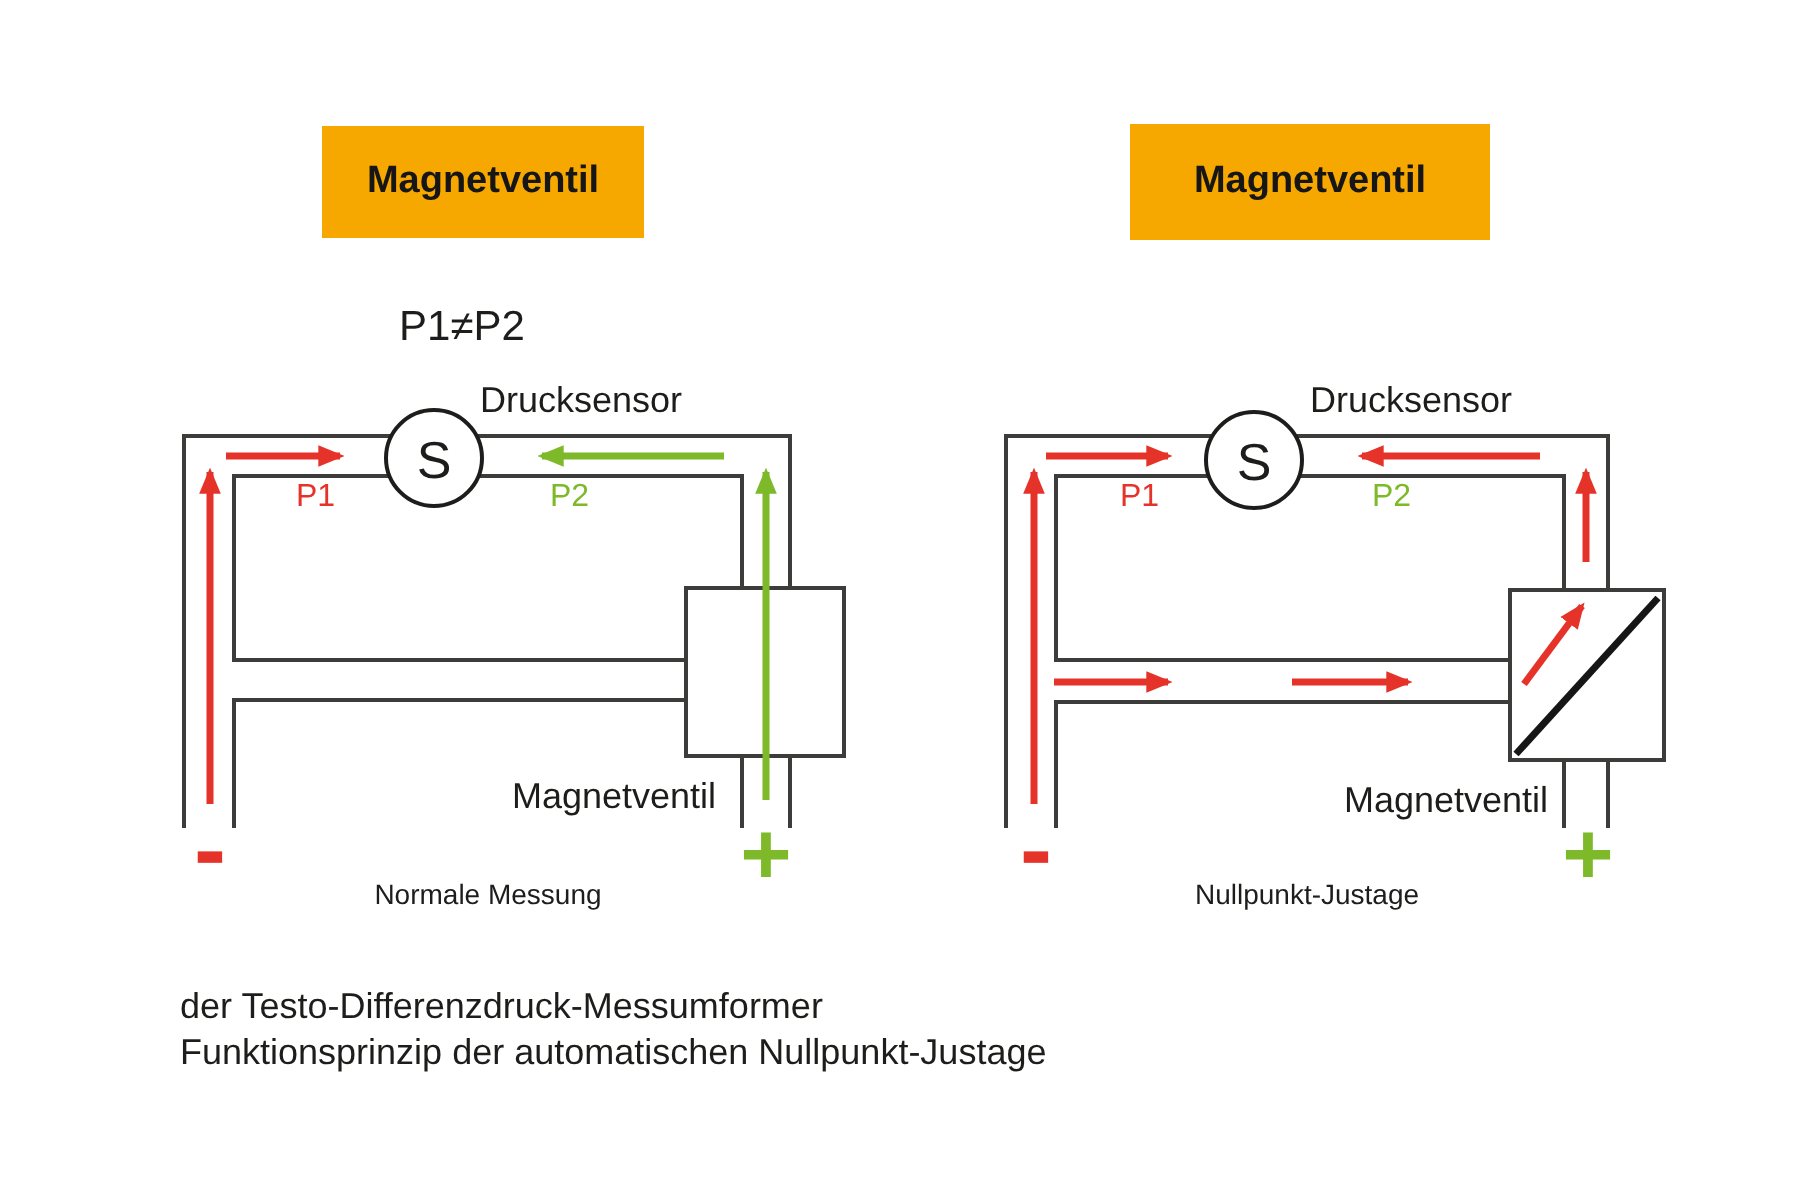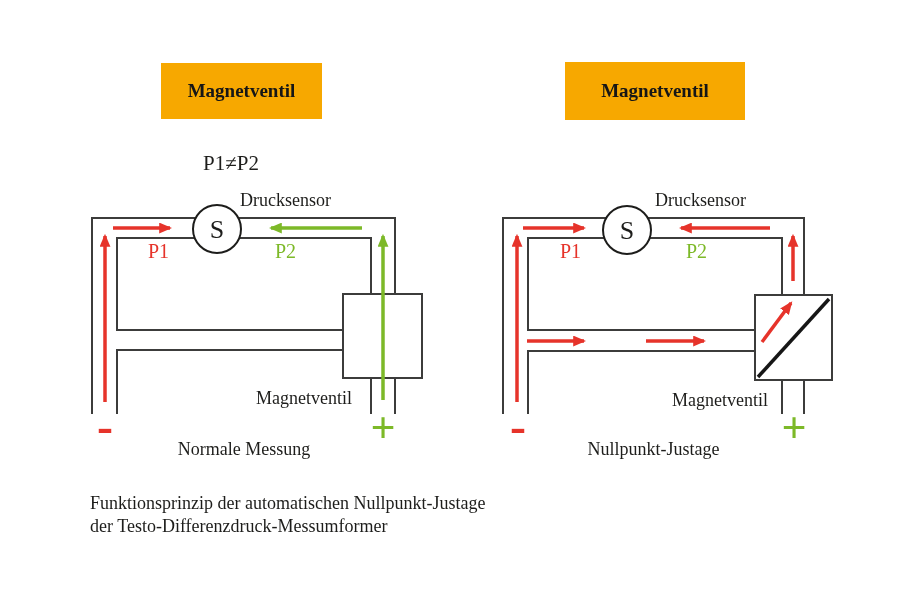--- a/index.html
+++ b/index.html
@@ -1,35 +1,35 @@
 <!DOCTYPE html>
 <html><head>
 <meta charset="utf-8">
 <style>
   html,body{margin:0;padding:0;background:#ffffff;}
   .stage{
     position:relative;width:900px;height:600px;background:#ffffff;overflow:hidden;
-    font-family:Liberation Serif, serif;color:#1d1d1b;
+    font-family:Liberation Sans, sans-serif;color:#1d1d1b;
   }
   .abs{position:absolute;}
   .svg-layer{position:absolute;left:0;top:0;}
   .header-box{
     background:#F7A800;text-align:center;font-weight:bold;font-size:19px;line-height:22px;
     color:#161616;display:flex;flex-direction:column;justify-content:center;
   }
   .equation{font-size:21px;line-height:1;text-align:center;white-space:nowrap;}
   .label{font-size:18px;line-height:1.1;white-space:nowrap;}
-  .p-label{font-size:20px;line-height:1;font-weight:normal;white-space:nowrap;}
+  .p-label{font-size:16px;line-height:1;font-weight:normal;white-space:nowrap;}
   .red{color:#E6332A;}
   .green{color:#7DB928;text-align:center;}
   .sensor-s{font-size:26px;line-height:1;transform:translate(-50%,-50%);}
   .sign{position:absolute;transform:translate(-50%,-50%);font-weight:bold;line-height:1;}
   .sign-minus{font-size:48px;}
   .sign-plus{font-size:44px;}
-  .mode-label{font-size:18px;text-align:center;}
+  .mode-label{font-size:14px;text-align:center;}
   .footer{font-size:18px;line-height:23px;}
 </style>
 </head>
 <body>
 
 <div class="stage">
 
   <svg class="svg-layer" width="900" height="600" viewBox="0 0 900 600">
     <defs>
       <marker id="headRed" viewBox="0 0 12 10" refX="10" refY="5" markerWidth="13" markerHeight="11" markerUnits="userSpaceOnUse" orient="auto">
@@ -92,17 +92,17 @@
   <div class="abs label" style="left:655px;top:191px;">Drucksensor</div>
   <div class="abs sensor-s" style="left:627px;top:231px;">S</div>
   <div class="abs p-label red" style="left:560px;top:241px;">P1</div>
   <div class="abs p-label green" style="left:686px;top:241px;">P2</div>
   <div class="abs label" style="left:672px;top:391px;">Magnetventil</div>
   <div class="sign sign-minus red" style="left:518px;top:426px;">-</div>
   <div class="sign sign-plus green" style="left:794px;top:428px;">+</div>
   <div class="abs mode-label" style="left:503px;top:439px;width:301px;">Nullpunkt-Justage</div>
 
   <div class="abs footer" style="left:90px;top:492px;">
+    <div>der Testo-Differenzdruck-Messumformer</div>
     <div>Funktionsprinzip der automatischen Nullpunkt-Justage</div>
-    <div>der Testo-Differenzdruck-Messumformer</div>
   </div>
 
 </div>
 
 </body></html>

